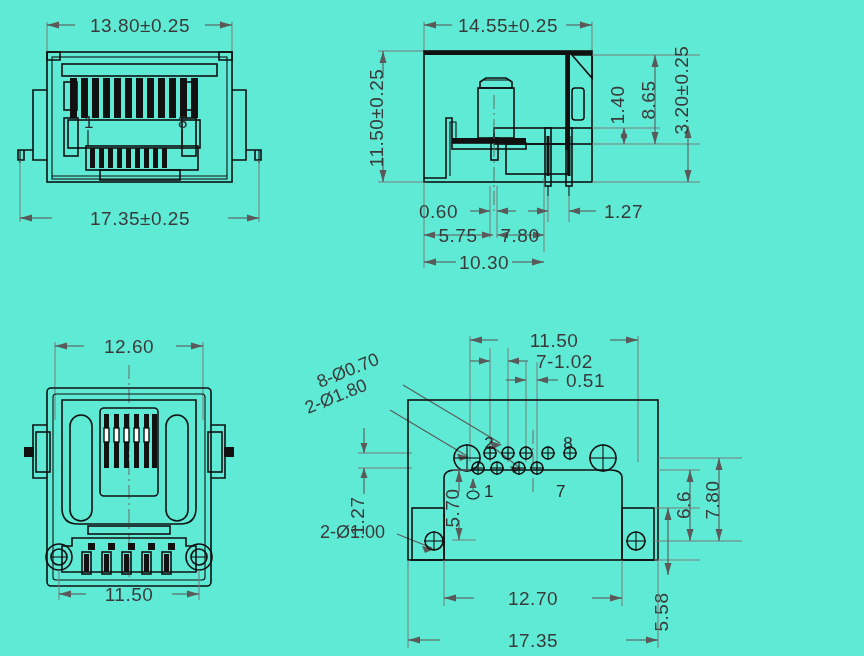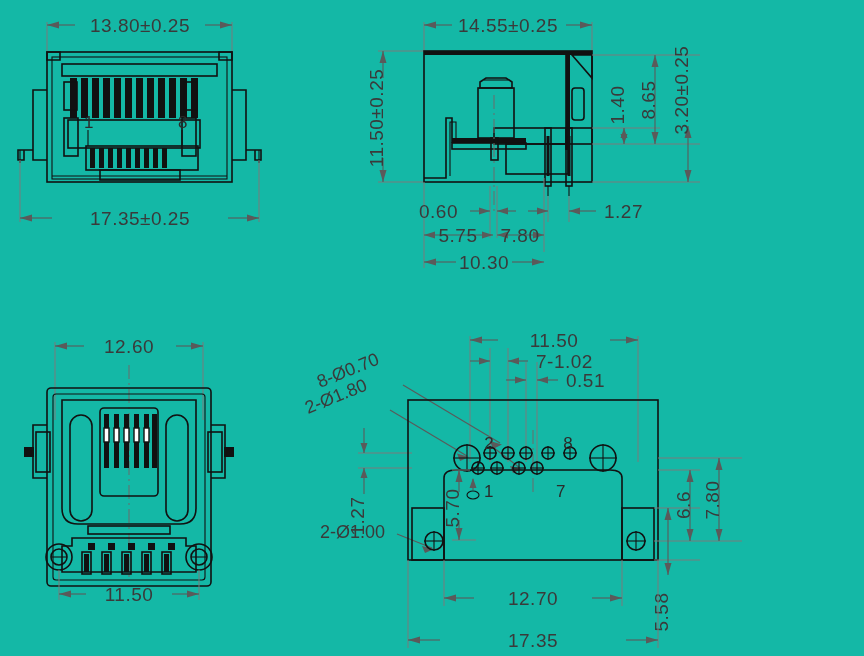--- a/index.html
+++ b/index.html
@@ -2,21 +2,21 @@
 <html><head>
 <meta charset="utf-8">
 <title>RJ45 Connector Mechanical Drawing</title>
 <style>
   html,body{margin:0;padding:0;background:#ffffff;}
   body{
     width:864px;height:656px;overflow:hidden;
     font-family:"Liberation Sans", sans-serif;
     color:#1a1a1a;
   }
-  #sheet{position:relative;width:864px;height:656px;background:#14b8a6;}
+  #sheet{position:relative;width:864px;height:656px;background:#5eead4;}
   svg{display:block;}
   .dimtxt{
     font-family:"Liberation Sans", sans-serif;
     font-size:19px; fill:#3a3a3a; letter-spacing:0.5px;
   }
   .pinnum{
     font-family:"Liberation Sans", sans-serif;
     font-size:17px; fill:#2b2b2b;
   }
   .leadtxt{

